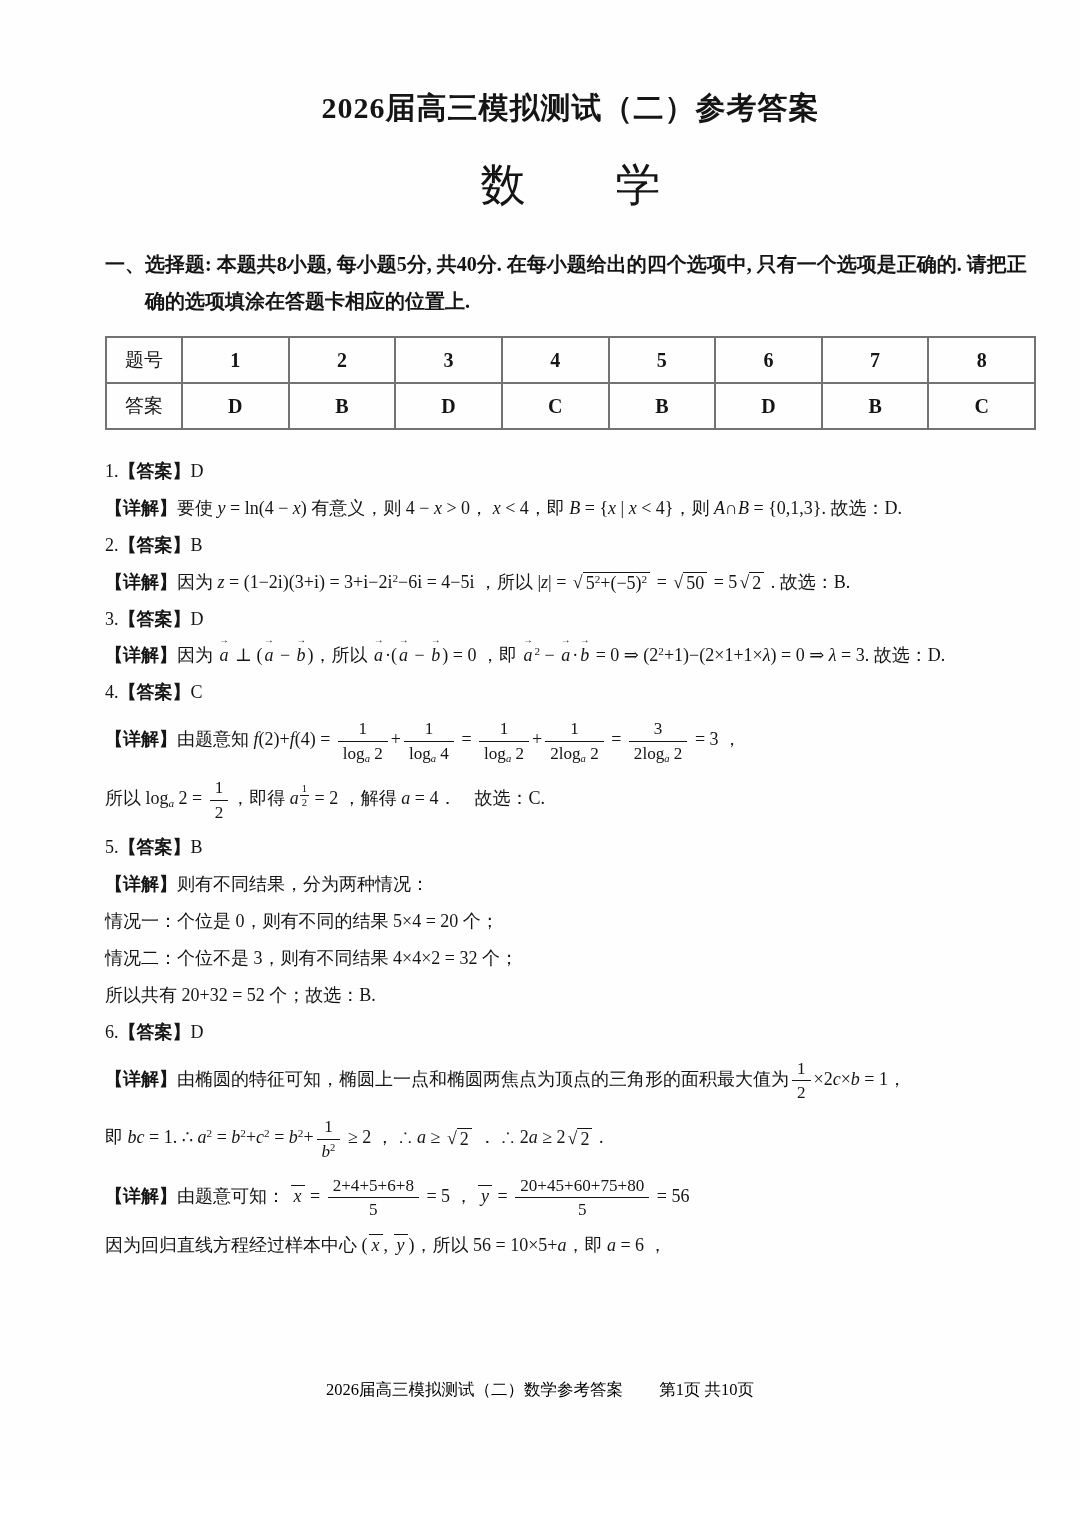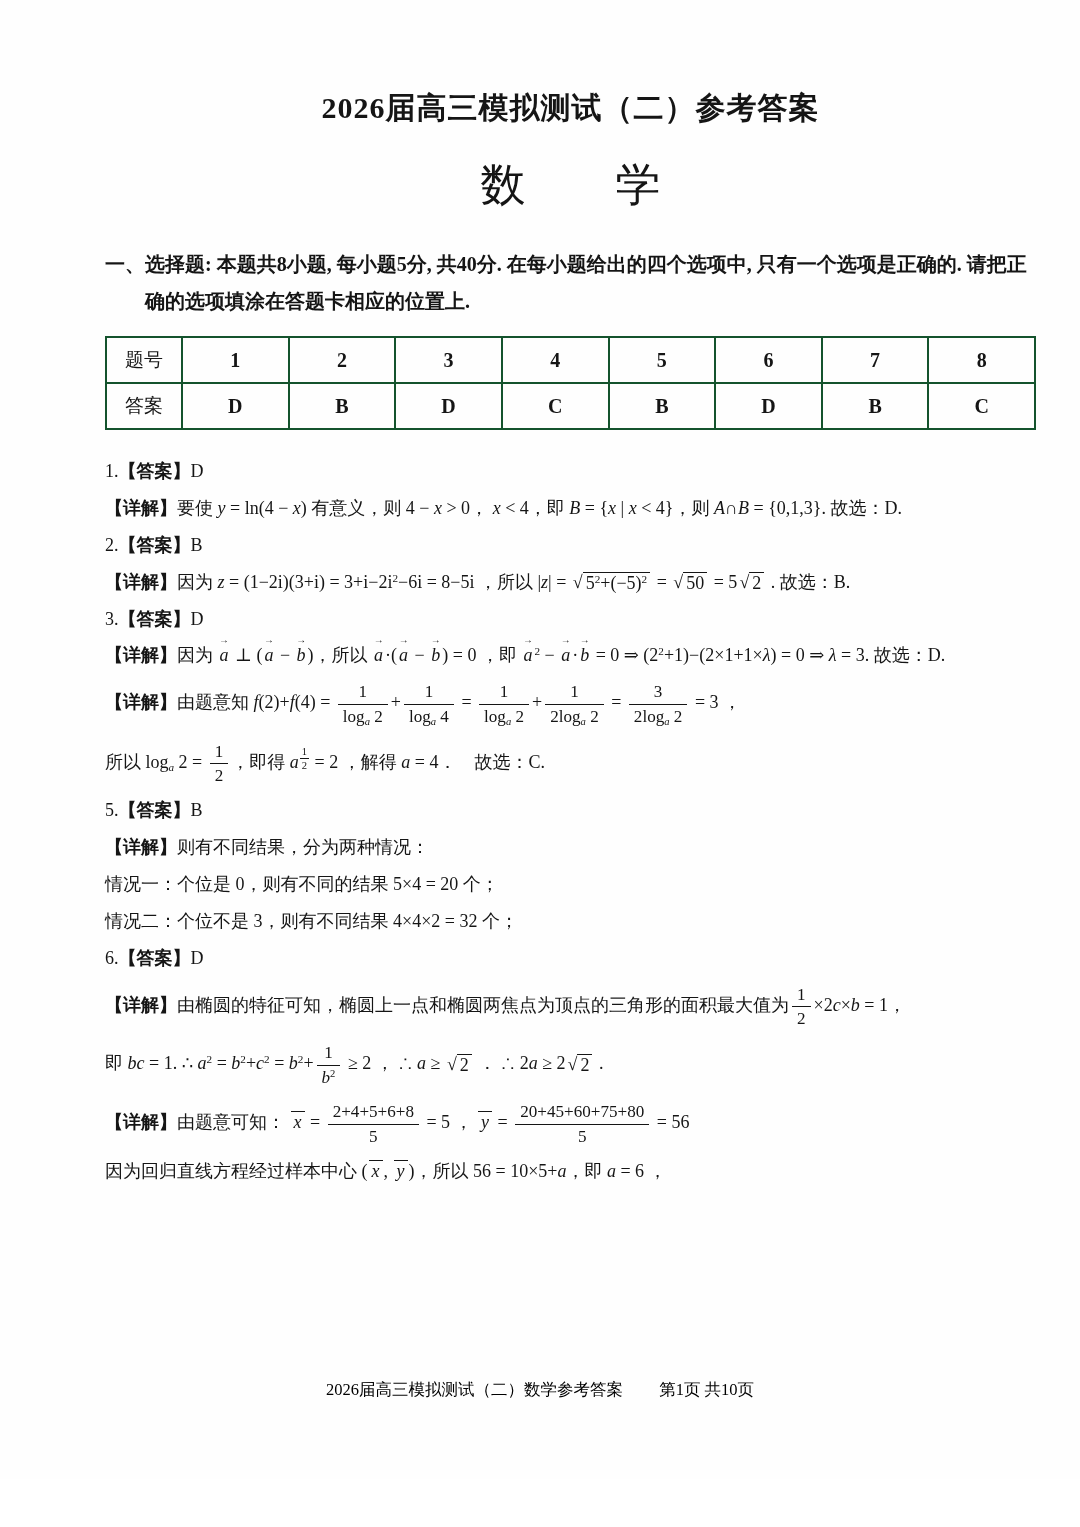--- a/index.html
+++ b/index.html
@@ -34,21 +34,21 @@
     line-height:1.85;
     padding-left:2em; text-indent:-2em;
   }
   table.answers {
     border-collapse:collapse;
     width:100%;
     margin-top:16px;
     table-layout:fixed;
   }
   table.answers th, table.answers td {
-    border:2px solid #14532d;
+    border:2px solid #737373;
     text-align:center;
     height:46px;
     font-size:19px;
   }
   table.answers th.label { font-weight:400; width:76px; }
   table.answers td { font-weight:700; font-size:20px; }
   .solutions { margin-top:28px; font-size:18px; }
   .line {
     line-height:1.55;
     margin-bottom:9px;
@@ -157,38 +157,40 @@
           <td>B</td>
           <td>C</td>
         </tr>
     </tbody>
   </table>
 
   <div id="solutions" class="solutions">
       <p class="line ansline"><span class="seg-t">1.</span><span class="seg-b">【答案】</span><span class="seg-t">D</span></p>
       <p class="line"><span class="seg-b">【详解】</span><span class="seg-t">要使 </span><span class="seg-i">y</span><span class="seg-t"> = ln(4 − </span><span class="seg-i">x</span><span class="seg-t">) 有意义，则 4 − </span><span class="seg-i">x</span><span class="seg-t"> &gt; 0， </span><span class="seg-i">x</span><span class="seg-t"> &lt; 4，即 </span><span class="seg-i">B</span><span class="seg-t"> = {</span><span class="seg-i">x</span><span class="seg-t"> | </span><span class="seg-i">x</span><span class="seg-t"> &lt; 4}，则 </span><span class="seg-i">A</span><span class="seg-t">∩</span><span class="seg-i">B</span><span class="seg-t"> = {0,1,3}. 故选：D.</span></p>
       <p class="line ansline"><span class="seg-t">2.</span><span class="seg-b">【答案】</span><span class="seg-t">B</span></p>
-      <p class="line"><span class="seg-b">【详解】</span><span class="seg-t">因为 </span><span class="seg-i">z</span><span class="seg-t"> = (1−2i)(3+i) = 3+i−2i</span><span class="seg-sup">2</span><span class="seg-t">−6i = 8−5i ，所以 |</span><span class="seg-i">z</span><span class="seg-t">| = </span><span class="seg-sq">
+      <p class="line"><span class="seg-b">【详解】</span><span class="seg-t">因为 </span><span class="seg-i">z</span><span class="seg-t"> = (1−2i)(3+i) = 3+i−2i</span><span class="seg-sup">2</span><span class="seg-t">−6i = 4−5i ，所以 |</span><span class="seg-i">z</span><span class="seg-t">| = </span><span class="seg-sq">
           <span class="rad">√</span>
           <span class="rand"><span class="seg-t">5</span><span class="seg-sup">2</span><span class="seg-t">+(−5)</span><span class="seg-sup">2</span></span>
         </span><span class="seg-t"> = </span><span class="seg-sq">
           <span class="rad">√</span>
           <span class="rand">50</span>
         </span><span class="seg-t"> = 5</span><span class="seg-sq">
           <span class="rad">√</span>
           <span class="rand">2</span>
         </span><span class="seg-t"> . 故选：B.</span></p>
       <p class="line ansline"><span class="seg-t">3.</span><span class="seg-b">【答案】</span><span class="seg-t">D</span></p>
       <p class="line"><span class="seg-b">【详解】</span><span class="seg-t">因为 </span><span class="seg-vec"><span class="arrow">→</span><span class="vchar">a</span></span><span class="seg-t"> ⊥ (</span><span class="seg-vec"><span class="arrow">→</span><span class="vchar">a</span></span><span class="seg-t"> − </span><span class="seg-vec"><span class="arrow">→</span><span class="vchar">b</span></span><span class="seg-t">)，所以 </span><span class="seg-vec"><span class="arrow">→</span><span class="vchar">a</span></span><span class="seg-t">·(</span><span class="seg-vec"><span class="arrow">→</span><span class="vchar">a</span></span><span class="seg-t"> − </span><span class="seg-vec"><span class="arrow">→</span><span class="vchar">b</span></span><span class="seg-t">) = 0 ，即 </span><span class="seg-vec"><span class="arrow">→</span><span class="vchar">a</span></span><span class="seg-sup">2</span><span class="seg-t"> − </span><span class="seg-vec"><span class="arrow">→</span><span class="vchar">a</span></span><span class="seg-t">·</span><span class="seg-vec"><span class="arrow">→</span><span class="vchar">b</span></span><span class="seg-t"> = 0 ⇒ (2</span><span class="seg-sup">2</span><span class="seg-t">+1)−(2×1+1×</span><span class="seg-i">λ</span><span class="seg-t">) = 0 ⇒ </span><span class="seg-i">λ</span><span class="seg-t"> = 3. 故选：D.</span></p>
+      <p class="line ansline"><span class="seg-t">4.</span><span class="seg-b">【答案】</span><span class="seg-t">C</span></p>
       <p class="line"><span class="seg-b">【详解】</span><span class="seg-t">由题意知 </span><span class="seg-i">f</span><span class="seg-t">(2)+</span><span class="seg-i">f</span><span class="seg-t">(4) = </span><span class="seg-f"><span class="num">1</span><span class="den"><span class="seg-t">log</span><span class="seg-sub">a</span><span class="seg-t"> 2</span></span></span><span class="seg-t">+</span><span class="seg-f"><span class="num">1</span><span class="den"><span class="seg-t">log</span><span class="seg-sub">a</span><span class="seg-t"> 4</span></span></span><span class="seg-t"> = </span><span class="seg-f"><span class="num">1</span><span class="den"><span class="seg-t">log</span><span class="seg-sub">a</span><span class="seg-t"> 2</span></span></span><span class="seg-t">+</span><span class="seg-f"><span class="num">1</span><span class="den"><span class="seg-t">2log</span><span class="seg-sub">a</span><span class="seg-t"> 2</span></span></span><span class="seg-t"> = </span><span class="seg-f"><span class="num">3</span><span class="den"><span class="seg-t">2log</span><span class="seg-sub">a</span><span class="seg-t"> 2</span></span></span><span class="seg-t"> = 3 ，</span></p>
       <p class="line"><span class="seg-t">所以 log</span><span class="seg-sub">a</span><span class="seg-t"> 2 = </span><span class="seg-f"><span class="num">1</span><span class="den">2</span></span><span class="seg-t">，即得 </span><span class="seg-i">a</span><span class="seg-sup"><span class="seg-f"><span class="num">1</span><span class="den">2</span></span></span><span class="seg-t"> = 2 ，解得 </span><span class="seg-i">a</span><span class="seg-t"> = 4．　故选：C.</span></p>
       <p class="line ansline"><span class="seg-t">5.</span><span class="seg-b">【答案】</span><span class="seg-t">B</span></p>
       <p class="line"><span class="seg-b">【详解】</span><span class="seg-t">则有不同结果，分为两种情况：</span></p>
       <p class="line"><span class="seg-t">情况一：个位是 0，则有不同的结果 5×4 = 20 个；</span></p>
       <p class="line"><span class="seg-t">情况二：个位不是 3，则有不同结果 4×4×2 = 32 个；</span></p>
+      <p class="line"><span class="seg-t">所以共有 20+32 = 52 个；故选：B.</span></p>
       <p class="line ansline"><span class="seg-t">6.</span><span class="seg-b">【答案】</span><span class="seg-t">D</span></p>
       <p class="line"><span class="seg-b">【详解】</span><span class="seg-t">由椭圆的特征可知，椭圆上一点和椭圆两焦点为顶点的三角形的面积最大值为</span><span class="seg-f"><span class="num">1</span><span class="den">2</span></span><span class="seg-t">×2</span><span class="seg-i">c</span><span class="seg-t">×</span><span class="seg-i">b</span><span class="seg-t"> = 1，</span></p>
       <p class="line"><span class="seg-t">即 </span><span class="seg-i">bc</span><span class="seg-t"> = 1. ∴ </span><span class="seg-i">a</span><span class="seg-sup">2</span><span class="seg-t"> = </span><span class="seg-i">b</span><span class="seg-sup">2</span><span class="seg-t">+</span><span class="seg-i">c</span><span class="seg-sup">2</span><span class="seg-t"> = </span><span class="seg-i">b</span><span class="seg-sup">2</span><span class="seg-t">+</span><span class="seg-f"><span class="num">1</span><span class="den"><span class="seg-i">b</span><span class="seg-sup">2</span></span></span><span class="seg-t"> ≥ 2 ， ∴ </span><span class="seg-i">a</span><span class="seg-t"> ≥ </span><span class="seg-sq">
           <span class="rad">√</span>
           <span class="rand">2</span>
         </span><span class="seg-t"> ． ∴ 2</span><span class="seg-i">a</span><span class="seg-t"> ≥ 2</span><span class="seg-sq">
           <span class="rad">√</span>
           <span class="rand">2</span>
         </span><span class="seg-t"> .</span></p>
       <p class="line"><span class="seg-b">【详解】</span><span class="seg-t">由题意可知： </span><span class="seg-bar">x</span><span class="seg-t"> = </span><span class="seg-f"><span class="num">2+4+5+6+8</span><span class="den">5</span></span><span class="seg-t"> = 5 ， </span><span class="seg-bar">y</span><span class="seg-t"> = </span><span class="seg-f"><span class="num">20+45+60+75+80</span><span class="den">5</span></span><span class="seg-t"> = 56</span></p>

